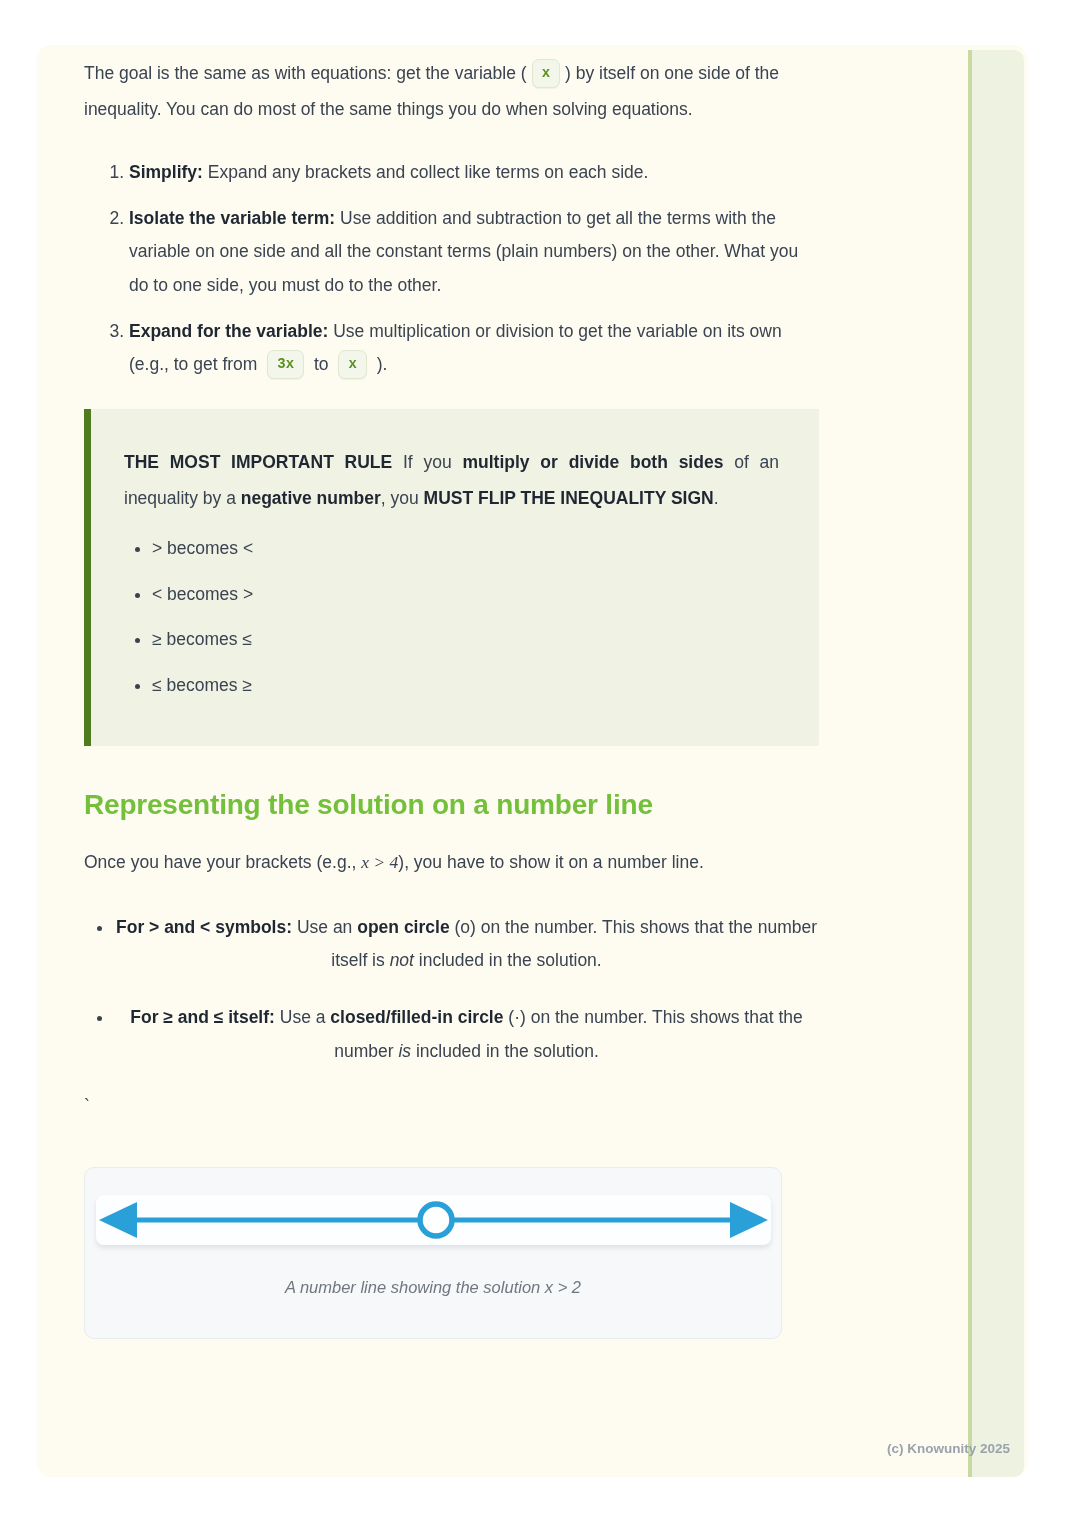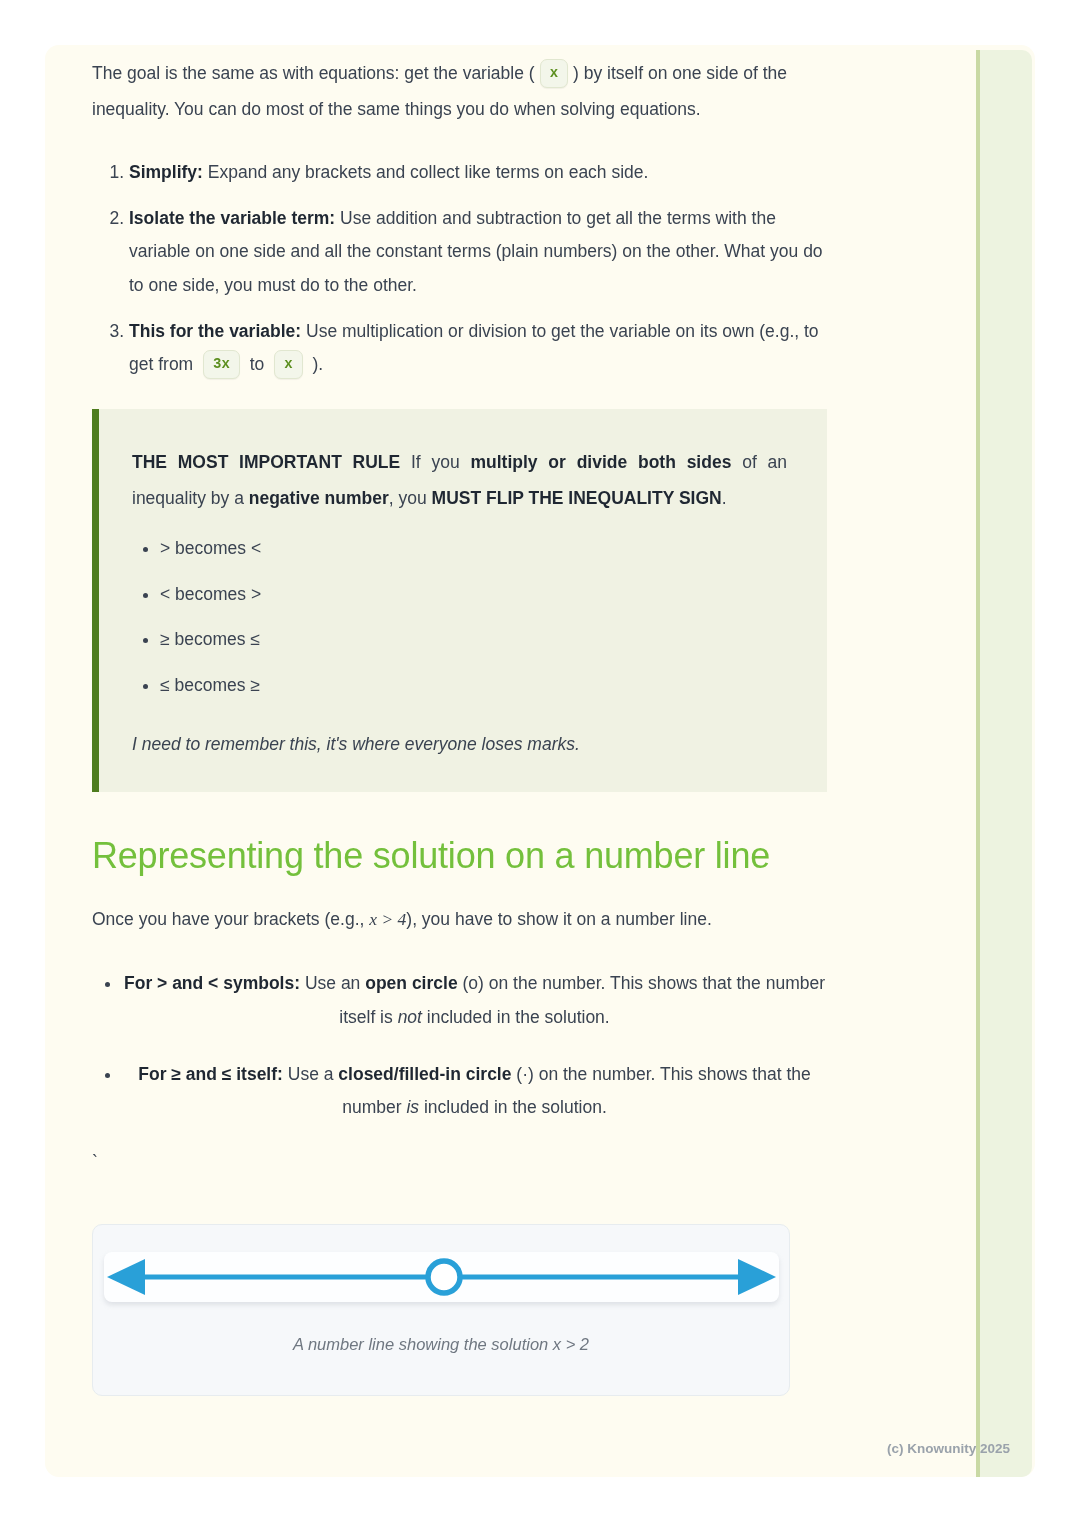--- a/index.html
+++ b/index.html
@@ -3,21 +3,21 @@
 <meta charset="utf-8">
 <style>
   html,body{margin:0;padding:0;}
   body{
     width:1080px;height:1528px;position:relative;
     background:#ffffff;
     font-family:"Liberation Sans", sans-serif;
     color:#3a4351;
   }
   .card{
-    position:absolute;left:45px;top:45px;width:990px;height:1432px;
+    position:absolute;left:37px;top:45px;width:990px;height:1432px;
     background:#fefcf1;border-radius:14px;
   }
   .side-strip{
     position:absolute;right:3px;top:5px;bottom:0;width:52px;
     background:var(--strip-bg,#edf3e0);
     border-left:4px solid var(--strip-edge,#c9d9a4);
     border-radius:0 10px 10px 0;
   }
   .content{
     position:relative;width:735px;margin-left:47px;padding-top:11px;
@@ -27,34 +27,34 @@
   .code-badge{
     display:inline-block;font-family:"Liberation Mono", monospace;
     font-weight:700;font-size:14px;line-height:1;
     color:var(--code-green,#5c8f1f);
     background:#f3f6ea;border:1px solid #e1e7d0;border-radius:7px;
     padding:6px 9px 7px;margin:0 5px;vertical-align:2px;
     box-shadow:0 1px 1px rgba(0,0,0,0.05);
   }
   p.para{margin:0 0 28px;}
   p.bold-label{margin:0 0 22px;font-weight:700;color:#1f2732;}
-  ol.steps{margin:4px;padding-left:33px;}
+  ol.steps{margin:12px;padding-left:33px;}
   ol.steps li{margin-bottom:13px;line-height:1.9;}
   .callout{
     margin-top:28px;width:735px;box-sizing:border-box;
     background:var(--callout-bg,#f0f2e3);
     border-left:7px solid var(--callout-border,#4e7c1e);
     padding:36px 40px 30px 33px;
   }
   .callout-para{margin:0;text-align:justify;line-height:2.05;}
   .callout ul{list-style:disc;margin:16px 0 0;padding-left:28px;}
   .callout ul li{margin-bottom:15px;line-height:1.75;}
   .callout .note{margin:26px 0 0;font-style:italic;}
   h2.section{
-    margin:42px 0 24px;font-size:36px;line-height:1.2;font-weight:400;
+    margin:42px 0 24px;font-size:28px;line-height:1.2;font-weight:700;
     color:var(--accent-green,#74c03c);letter-spacing:-0.2px;
   }
   p.plain{margin:0;}
   ul.circles{list-style:disc;margin:30px 0 0;padding-left:30px;}
   ul.circles li{margin-bottom:24px;line-height:1.9;text-align:center;}
   .math{font-family:"Liberation Serif", serif;font-style:italic;}
   p.stray{margin:30px 0 0;line-height:1;}
   figure.numberline{
     margin:52px 0 0;width:698px;height:172px;box-sizing:border-box;
     background:#f6f8fa;border:1px solid #e7ecef;border-radius:10px;
@@ -81,32 +81,31 @@
   <div class="side-strip"></div>
 
   <div class="content">
 
     <p class="para"><span>The goal is the same as with equations: get the variable (</span><span class="code-badge"><span>x</span></span><span>) by itself on one side of the inequality. You can do most of the same things you do when solving equations.</span></p>
 
 
     <ol class="steps">
       <li><strong>Simplify:</strong><span> Expand any brackets and collect like terms on each side.</span></li>
       <li><strong>Isolate the variable term:</strong><span> Use addition and subtraction to get all the terms with the variable on one side and all the constant terms (plain numbers) on the other. What you do to one side, you must do to the other.</span></li>
-      <li><strong>This for the variable:</strong><span> Use multiplication or division to get the variable on its own (e.g., to get from </span><span class="code-badge">3x</span><span> to </span><span class="code-badge">x</span><span> ).</span></li>
+      <li><strong>Expand for the variable:</strong><span> Use multiplication or division to get the variable on its own (e.g., to get from </span><span class="code-badge">3x</span><span> to </span><span class="code-badge">x</span><span> ).</span></li>
     </ol>
 
     <div class="callout">
       <p class="callout-para"><strong>THE MOST IMPORTANT RULE</strong><span> If you </span><strong>multiply or divide both sides</strong><span> of an inequality by a </span><strong>negative number</strong><span>, you </span><strong>MUST FLIP THE INEQUALITY SIGN</strong><span>.</span></p>
       <ul>
         <li>&gt; becomes &lt;</li>
         <li>&lt; becomes &gt;</li>
         <li>≥ becomes ≤</li>
         <li>≤ becomes ≥</li>
       </ul>
-      <p class="note">I need to remember this, it's where everyone loses marks.</p>
     </div>
 
     <h2 class="section">Representing the solution on a number line</h2>
 
     <p class="plain"><span>Once you have your brackets (e.g., </span><span class="math">x &gt; 4</span><span>), you have to show it on a number line.</span></p>
 
     <ul class="circles">
       <li><strong>For &gt; and &lt; symbols:</strong><span> Use an </span><strong>open circle</strong><span> (o) on the number. This shows that the number itself is </span><em>not</em><span> included in the solution.</span></li>
       <li><strong>For ≥ and ≤ itself:</strong><span> Use a </span><strong>closed/filled-in circle</strong><span> (·) on the number. This shows that the number </span><em>is</em><span> included in the solution.</span></li>
     </ul>

